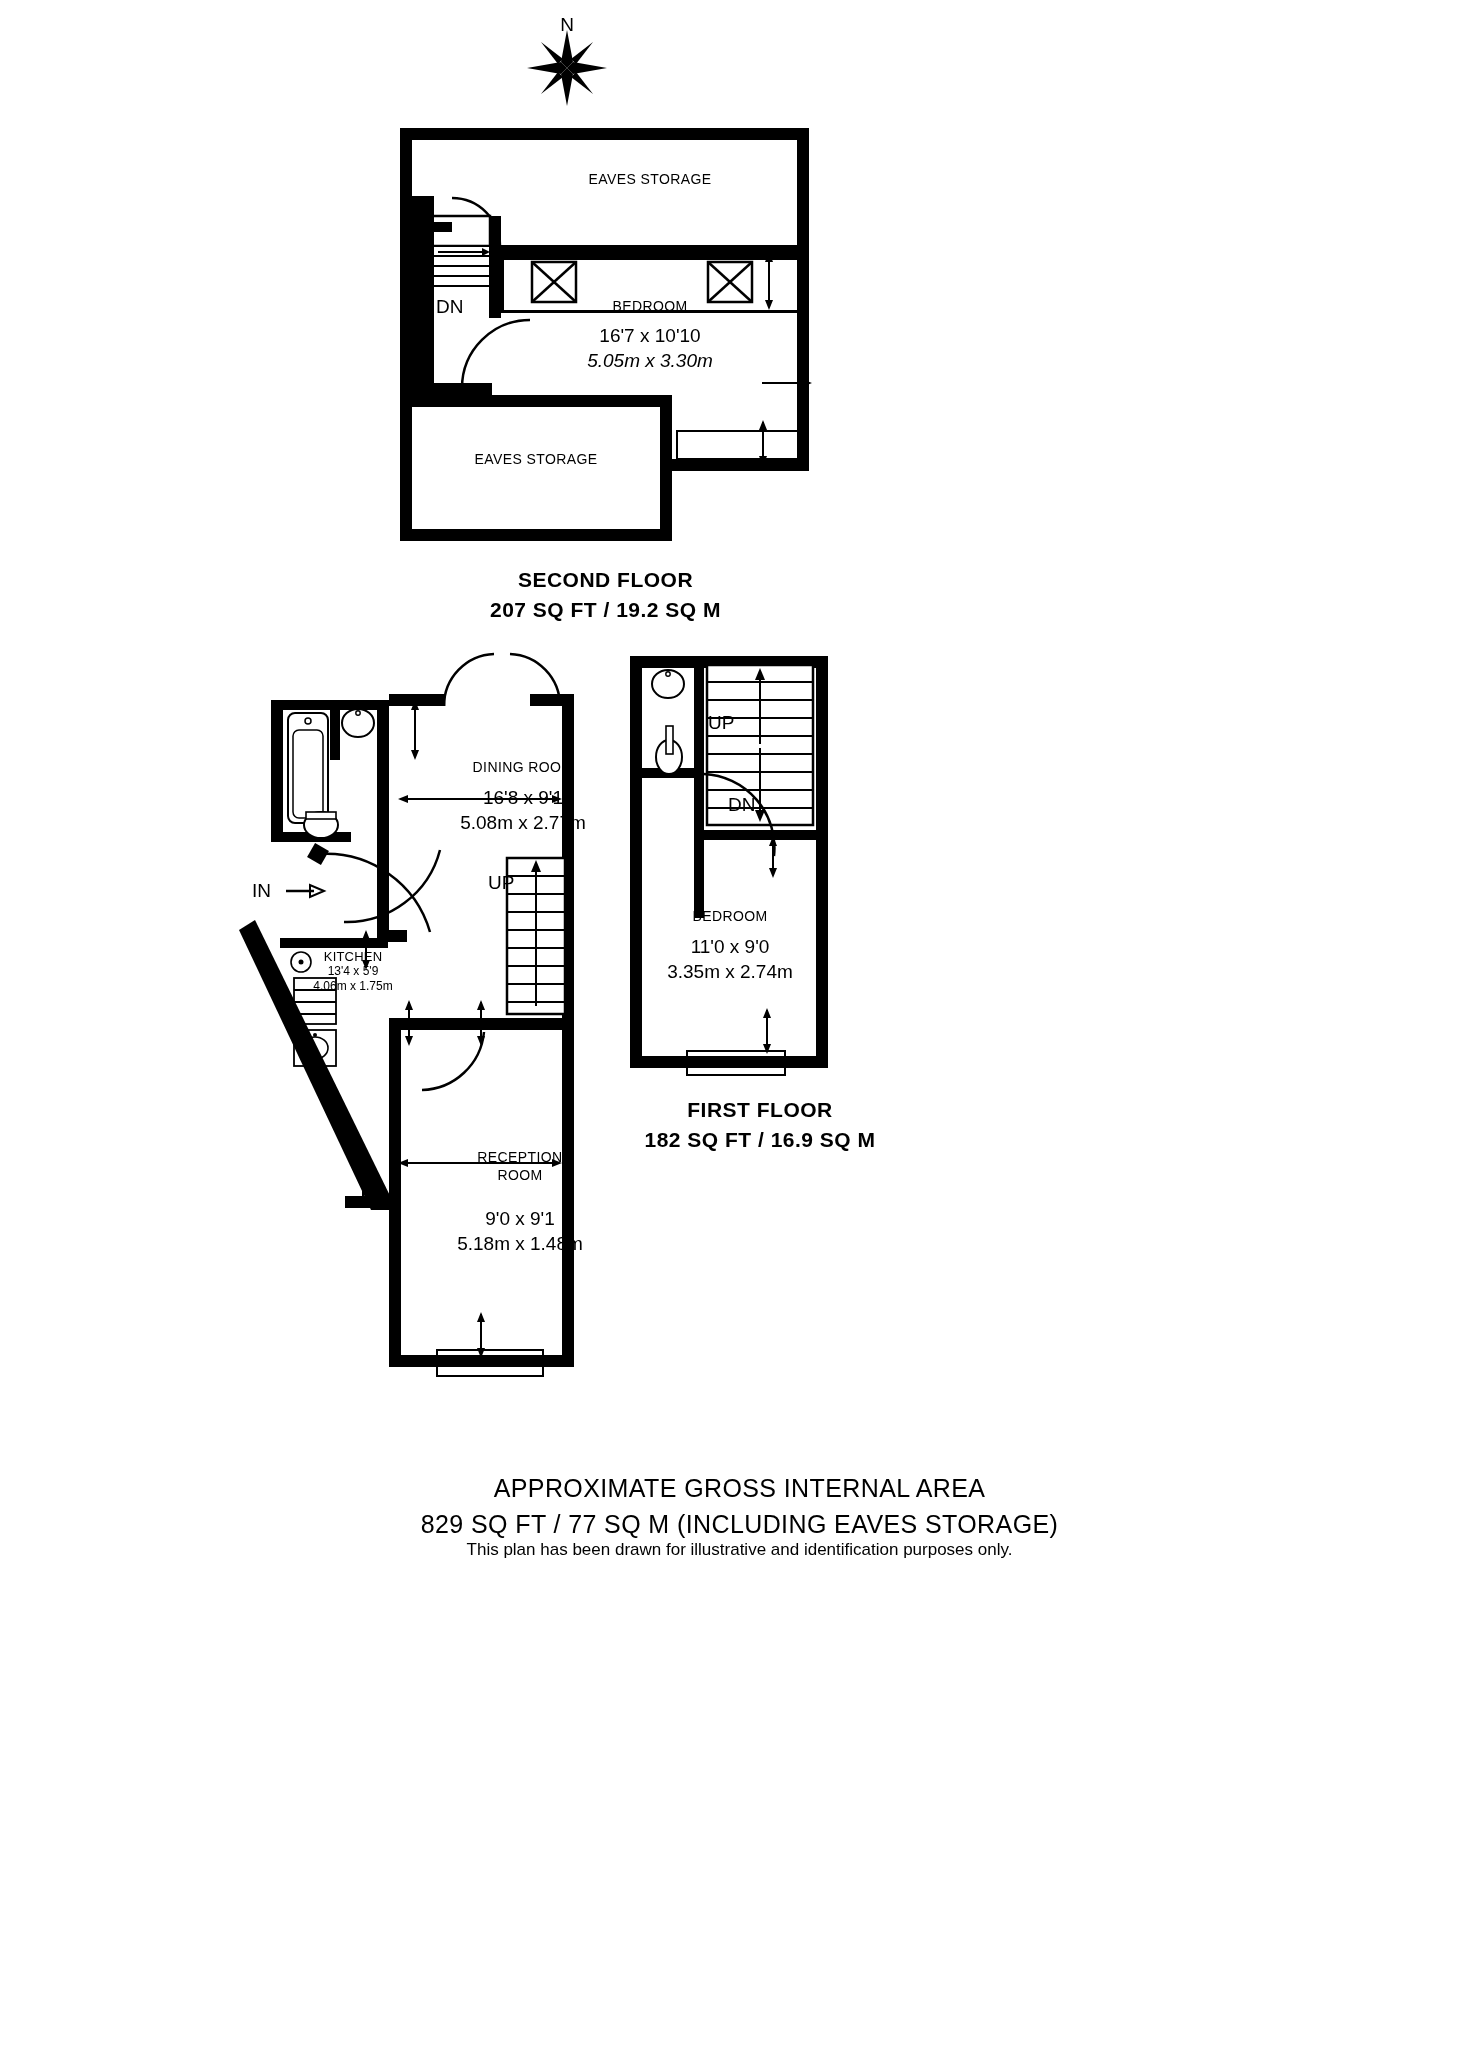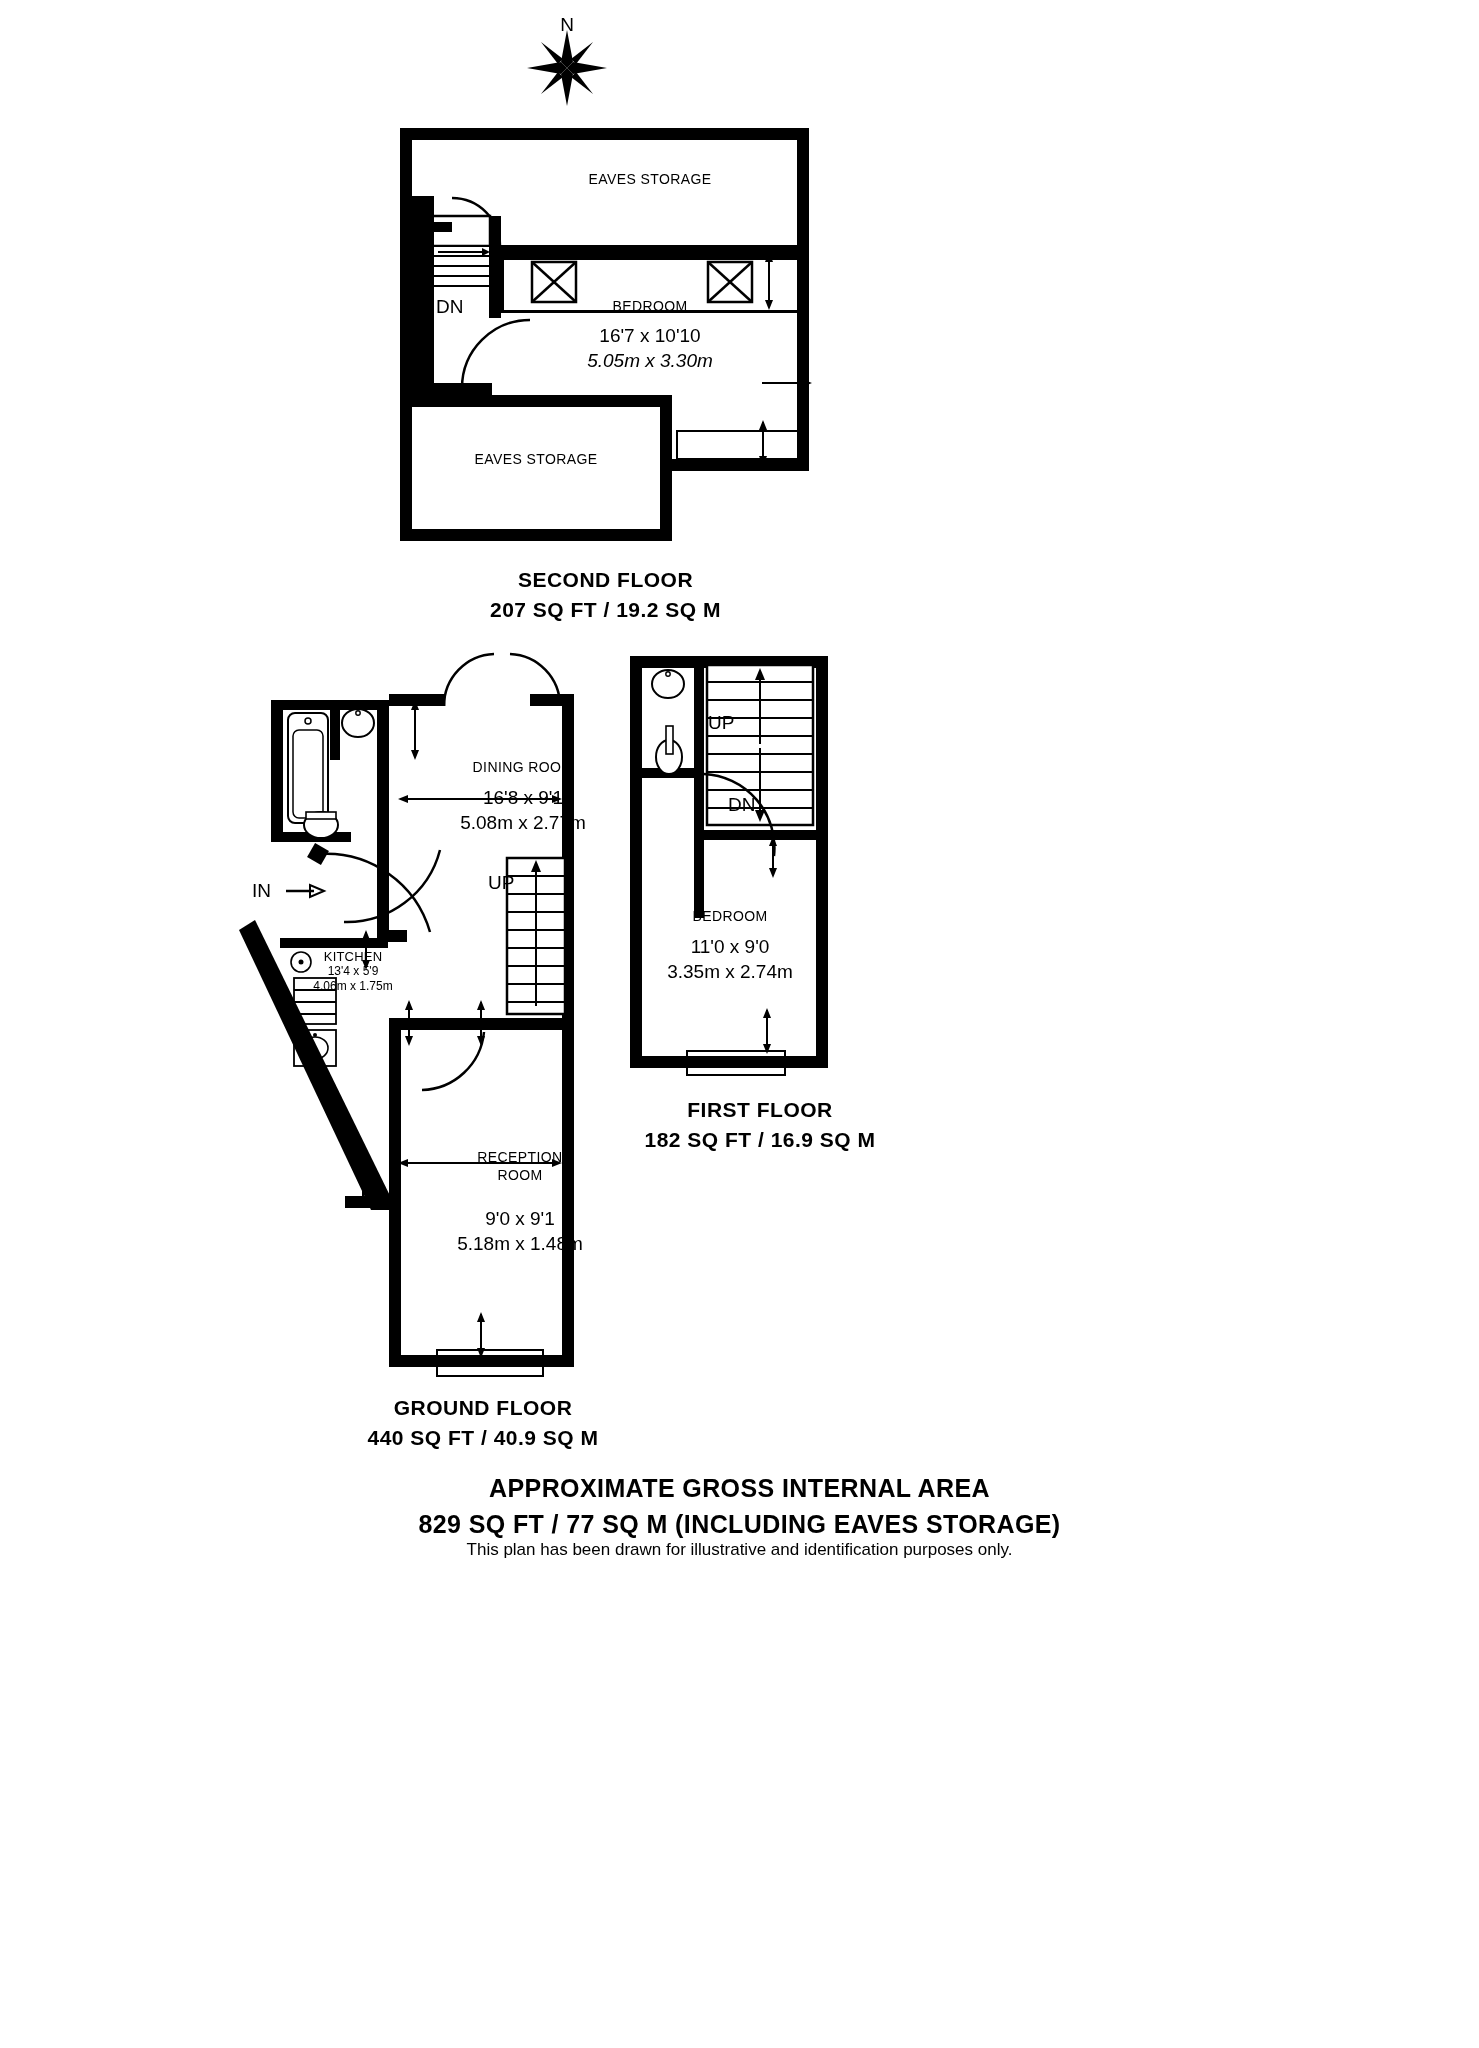--- a/index.html
+++ b/index.html
@@ -35,21 +35,21 @@
     text-align: center;
     font-weight: bold;
     font-size: 21px;
     line-height: 1.45;
     letter-spacing: 0.5px;
     white-space: pre;
   }
   .total-title {
     position: absolute;
     text-align: center;
-    font-weight: bold;
+    font-weight: normal;
     font-size: 25px;
     line-height: 1.45;
     letter-spacing: 0.4px;
     white-space: pre;
   }
   .disclaimer {
     position: absolute;
     text-align: center;
     font-size: 17px;
     width: 100%;
@@ -312,22 +312,20 @@
       <div class="lbl small-dim" style="left:0; top:31px; width:130px;">4.06m x 1.75m</div>
     </div>
 
     <div class="abs" style="left:395px; top:1148px; width:250px;">
       <div class="lbl room-name" style="left:0; top:0; width:250px;">RECEPTION
 ROOM</div>
       <div class="lbl room-dim" style="left:0; top:58px; width:250px;">9'0 x 9'1</div>
       <div class="lbl room-dim" style="left:0; top:83px; width:250px;">5.18m x 1.48m</div>
     </div>
 
-    <div class="floor-title" style="left:183px; top:1393px; width:600px;"><span>GROUND FLOOR</span>
-<span>440 SQ FT / 40.9 SQ M</span></div>
   </div>
 
   <div class="abs" style="left:0; top:0; width:1479px; height:2048px;">
 
     <div class="wall" style="left:630px; top:656px; width:198px; height:12px;"></div>
     <div class="wall" style="left:630px; top:656px; width:12px; height:412px;"></div>
     <div class="wall" style="left:816px; top:656px; width:12px; height:412px;"></div>
     <div class="wall" style="left:630px; top:1056px; width:198px; height:12px;"></div>
     <div class="wall" style="left:630px; top:768px; width:70px; height:10px;"></div>
     <div class="wall" style="left:694px; top:656px; width:10px; height:122px;"></div>

